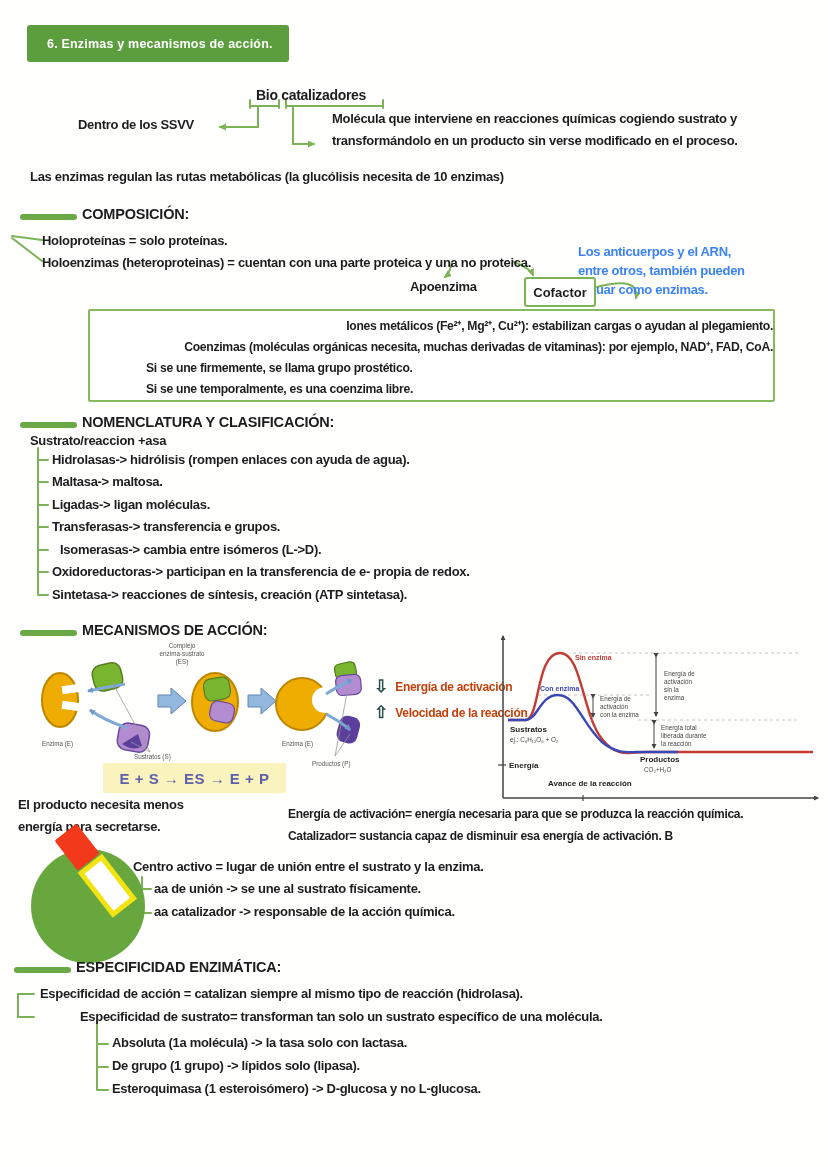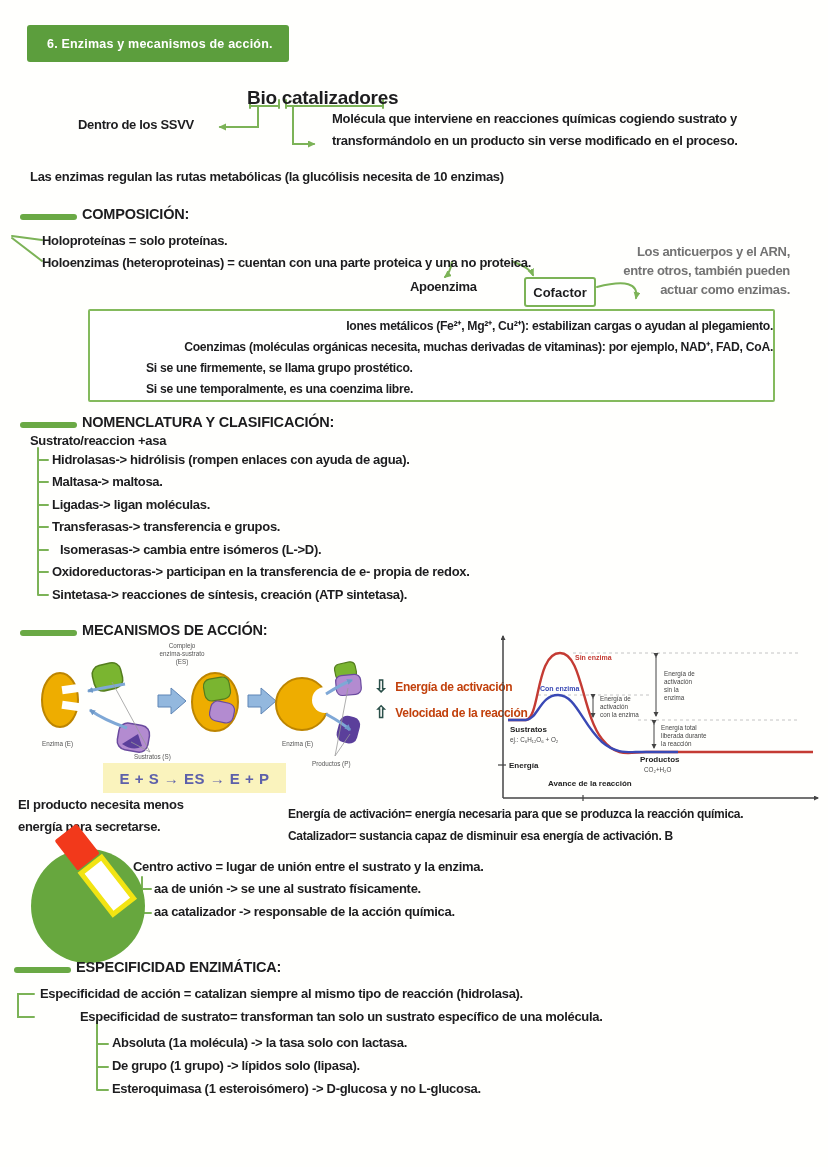--- a/index.html
+++ b/index.html
@@ -5,21 +5,21 @@
   html,body{margin:0;padding:0;background:#fff;}
   #page{position:relative;width:828px;height:1167px;background:#fffffd;overflow:hidden;
         font-family:"Liberation Sans",sans-serif;color:#1d1d1f;}
   .t{position:absolute;white-space:nowrap;font-weight:bold;font-size:13px;letter-spacing:-0.3px;}
   .t.sm{font-size:12px;}
   .badge{position:absolute;left:27px;top:25px;width:262px;height:37px;background:#5c9e3d;
          border-radius:3px;display:flex;align-items:center;padding-left:20px;box-sizing:border-box;
          color:#fff;font-weight:bold;font-size:12.5px;letter-spacing:0.2px;}
   .sec-marker{position:absolute;width:57px;height:6px;border-radius:3px;background:#6aa945;}
   .sec-head{position:absolute;white-space:nowrap;font-weight:bold;font-size:14.5px;letter-spacing:-0.2px;}
-  .note{position:absolute;left:578px;top:242px;width:212px;text-align:right;color:#737373;
+  .note{position:absolute;left:578px;top:242px;width:212px;text-align:left;color:#3b82f6;
         font-weight:bold;font-size:13px;line-height:19px;letter-spacing:-0.3px;}
   .cofactor{position:absolute;left:524px;top:277px;width:68px;height:26px;border:2px solid #7cb357;
             border-radius:3px;display:flex;align-items:center;justify-content:center;
             font-weight:bold;font-size:13px;background:#fff;text-align:right;}
   .bigbox{position:absolute;left:88px;top:309px;width:687px;height:93px;border:2px solid #84ba5d;
           border-radius:2px;box-sizing:border-box;padding-top:5px;background:#fff;}
   .bigbox div{white-space:nowrap;font-weight:bold;font-size:12.2px;line-height:21px;letter-spacing:-0.3px;}
   .bigbox .i1{padding-left:18px;text-align:right;} .bigbox .i2{padding-left:56px;}
   .formula{position:absolute;left:103px;top:763px;width:183px;height:30px;background:#faf3bd;
            display:flex;align-items:center;justify-content:center;color:#5d60aa;font-weight:bold;
@@ -61,21 +61,21 @@
 
       <path d="M142,877 V913 M142,889 h9 M142,913 h9"></path>
 
       <path d="M34,994 H18 V1017 H34"></path>
       <path d="M97,1021 V1090 M97,1044 h11 M97,1067 h11 M97,1090 h11"></path>
     </g>
   </svg>
 
   <div class="badge">6. Enzimas y mecanismos de acción.</div>
 
-  <div class="t" style="left:247px;top:87px;font-size:19px;">Bio catalizadores</div>
+  <div class="t" style="left:256px;top:87px;font-size:14px;">Bio catalizadores</div>
   <div class="t" style="left:78px;top:117px;">Dentro de los SSVV</div>
   <div class="t" style="left:332px;top:111px;">Molécula que interviene en reacciones químicas cogiendo sustrato y</div>
   <div class="t" style="left:332px;top:133px;">transformándolo en un producto sin verse modificado en el proceso.</div>
 
   <div class="t" style="left:30px;top:169px;">Las enzimas regulan las rutas metabólicas (la glucólisis necesita de 10 enzimas)</div>
 
   <div class="sec-marker" style="left:20px;top:214px;"></div>
   <div class="sec-head" style="left:82px;top:206px;">COMPOSICIÓN:</div>
   <div class="t" style="left:42px;top:233px;">Holoproteínas = solo proteínas.</div>
   <div class="t" style="left:42px;top:255px;">Holoenzimas (heteroproteinas) = cuentan con una parte proteica y una no proteica.</div>

